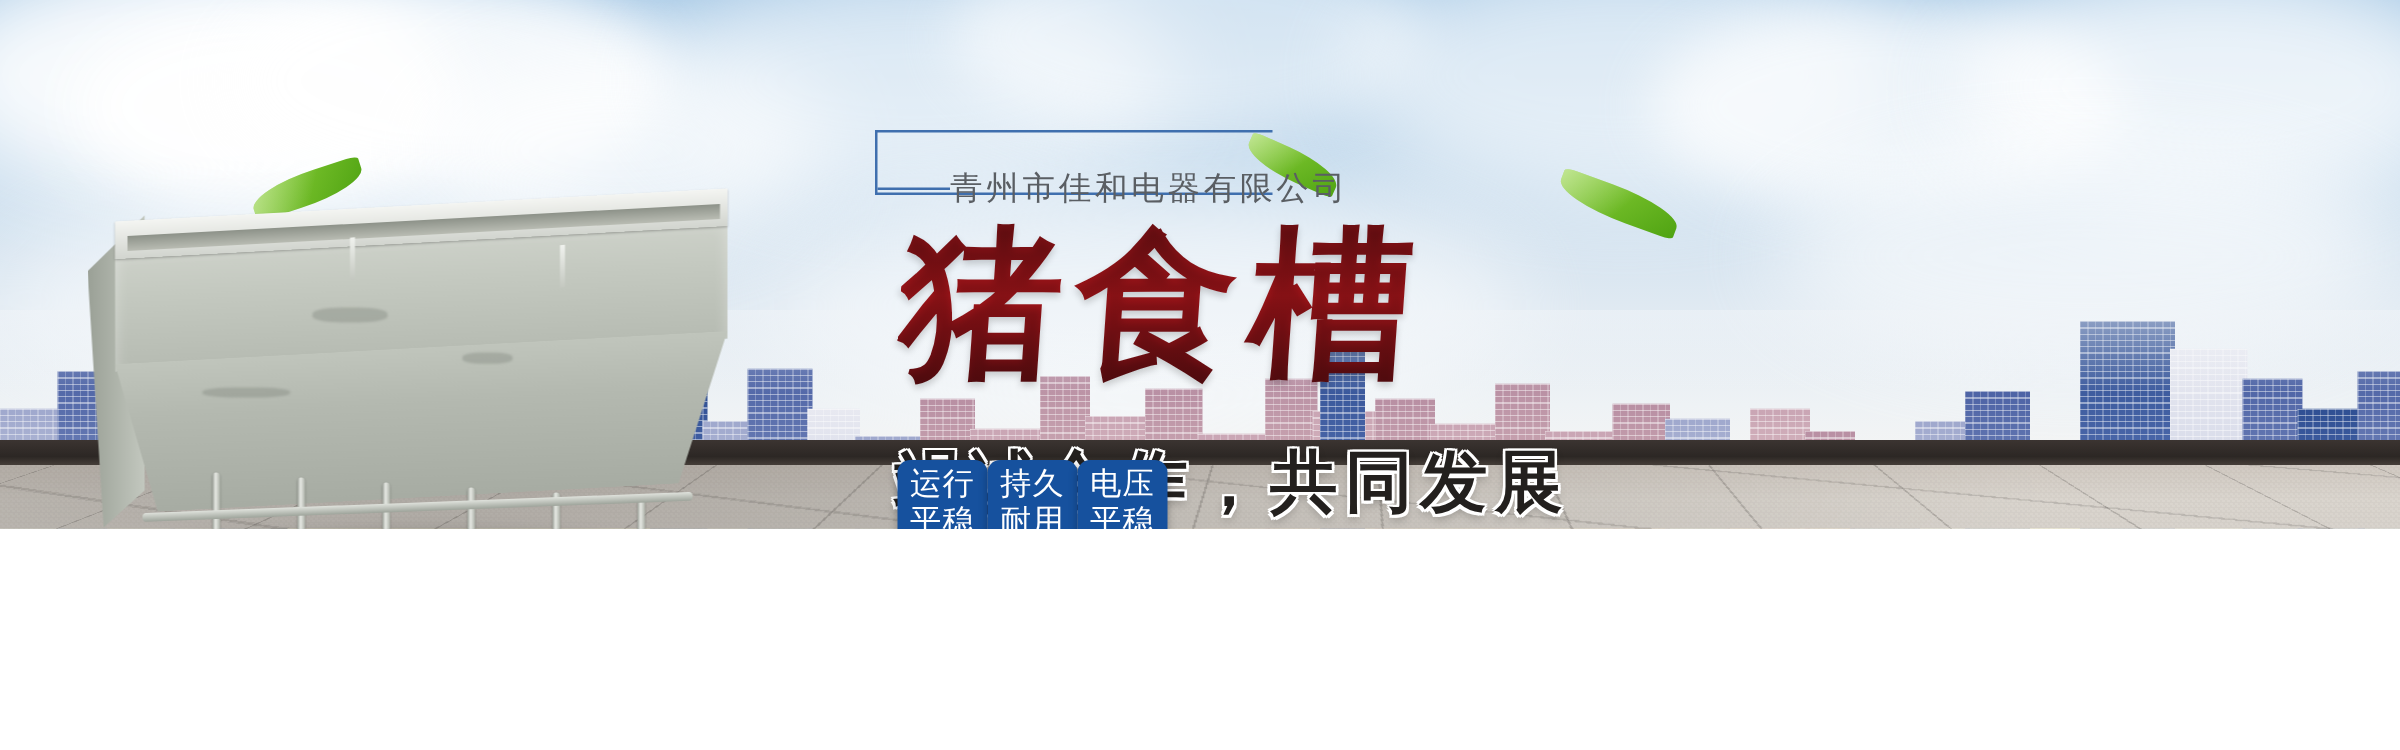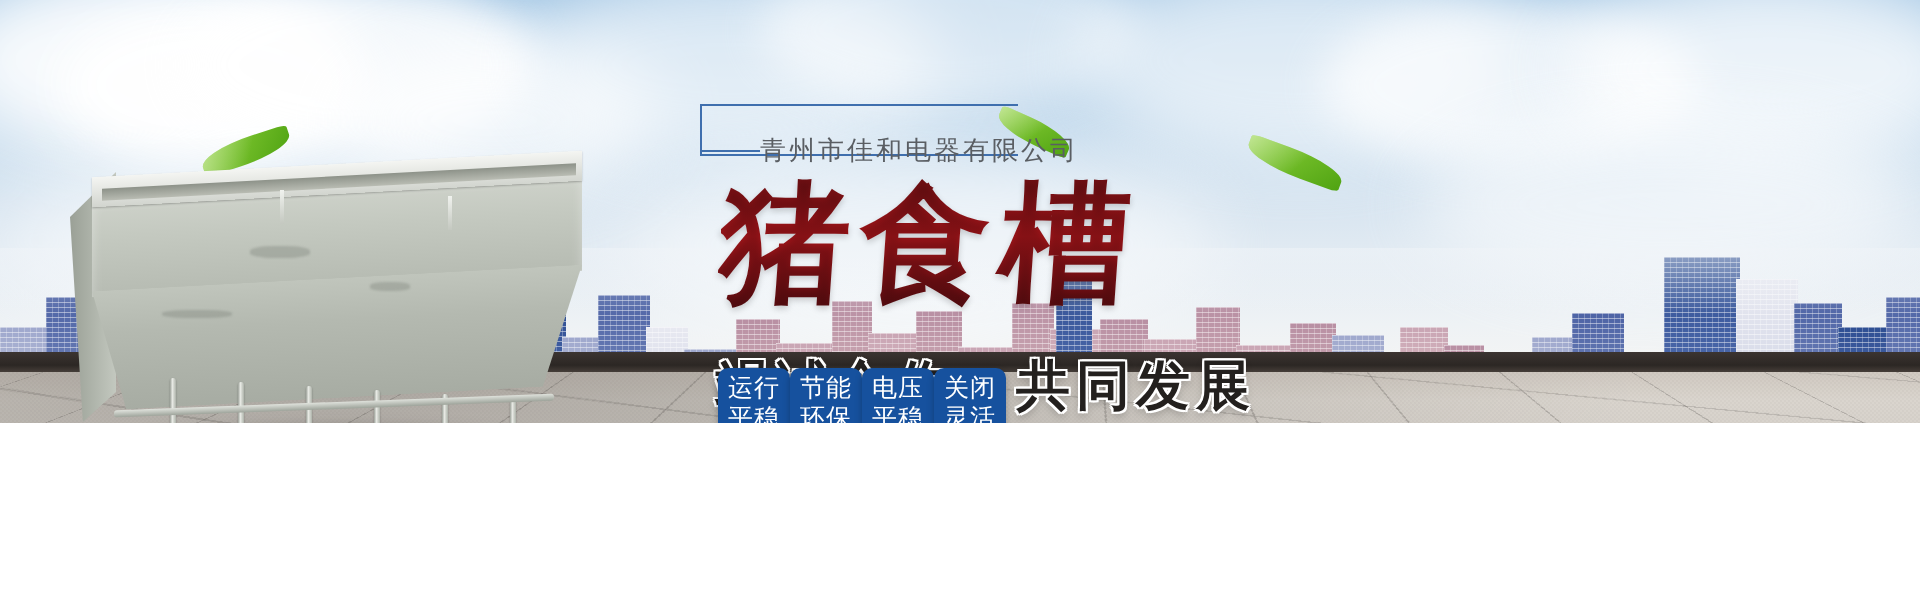--- a/index.html
+++ b/index.html
@@ -301,26 +301,22 @@
 
     <div class="subline">竭诚合作，共同发展</div>
   </div>
 
   <div class="badges">
     <div class="badge">
       <span>运行</span>
       <span>平稳</span>
     </div>
     <div class="badge">
-      <span>节能</span>
-      <span>环保</span>
+      <span>持久</span>
+      <span>耐用</span>
     </div>
     <div class="badge">
       <span>电压</span>
       <span>平稳</span>
     </div>
-    <div class="badge">
-      <span>关闭</span>
-      <span>灵活</span>
-    </div>
   </div>
 
 </div>
 
 </body></html>

